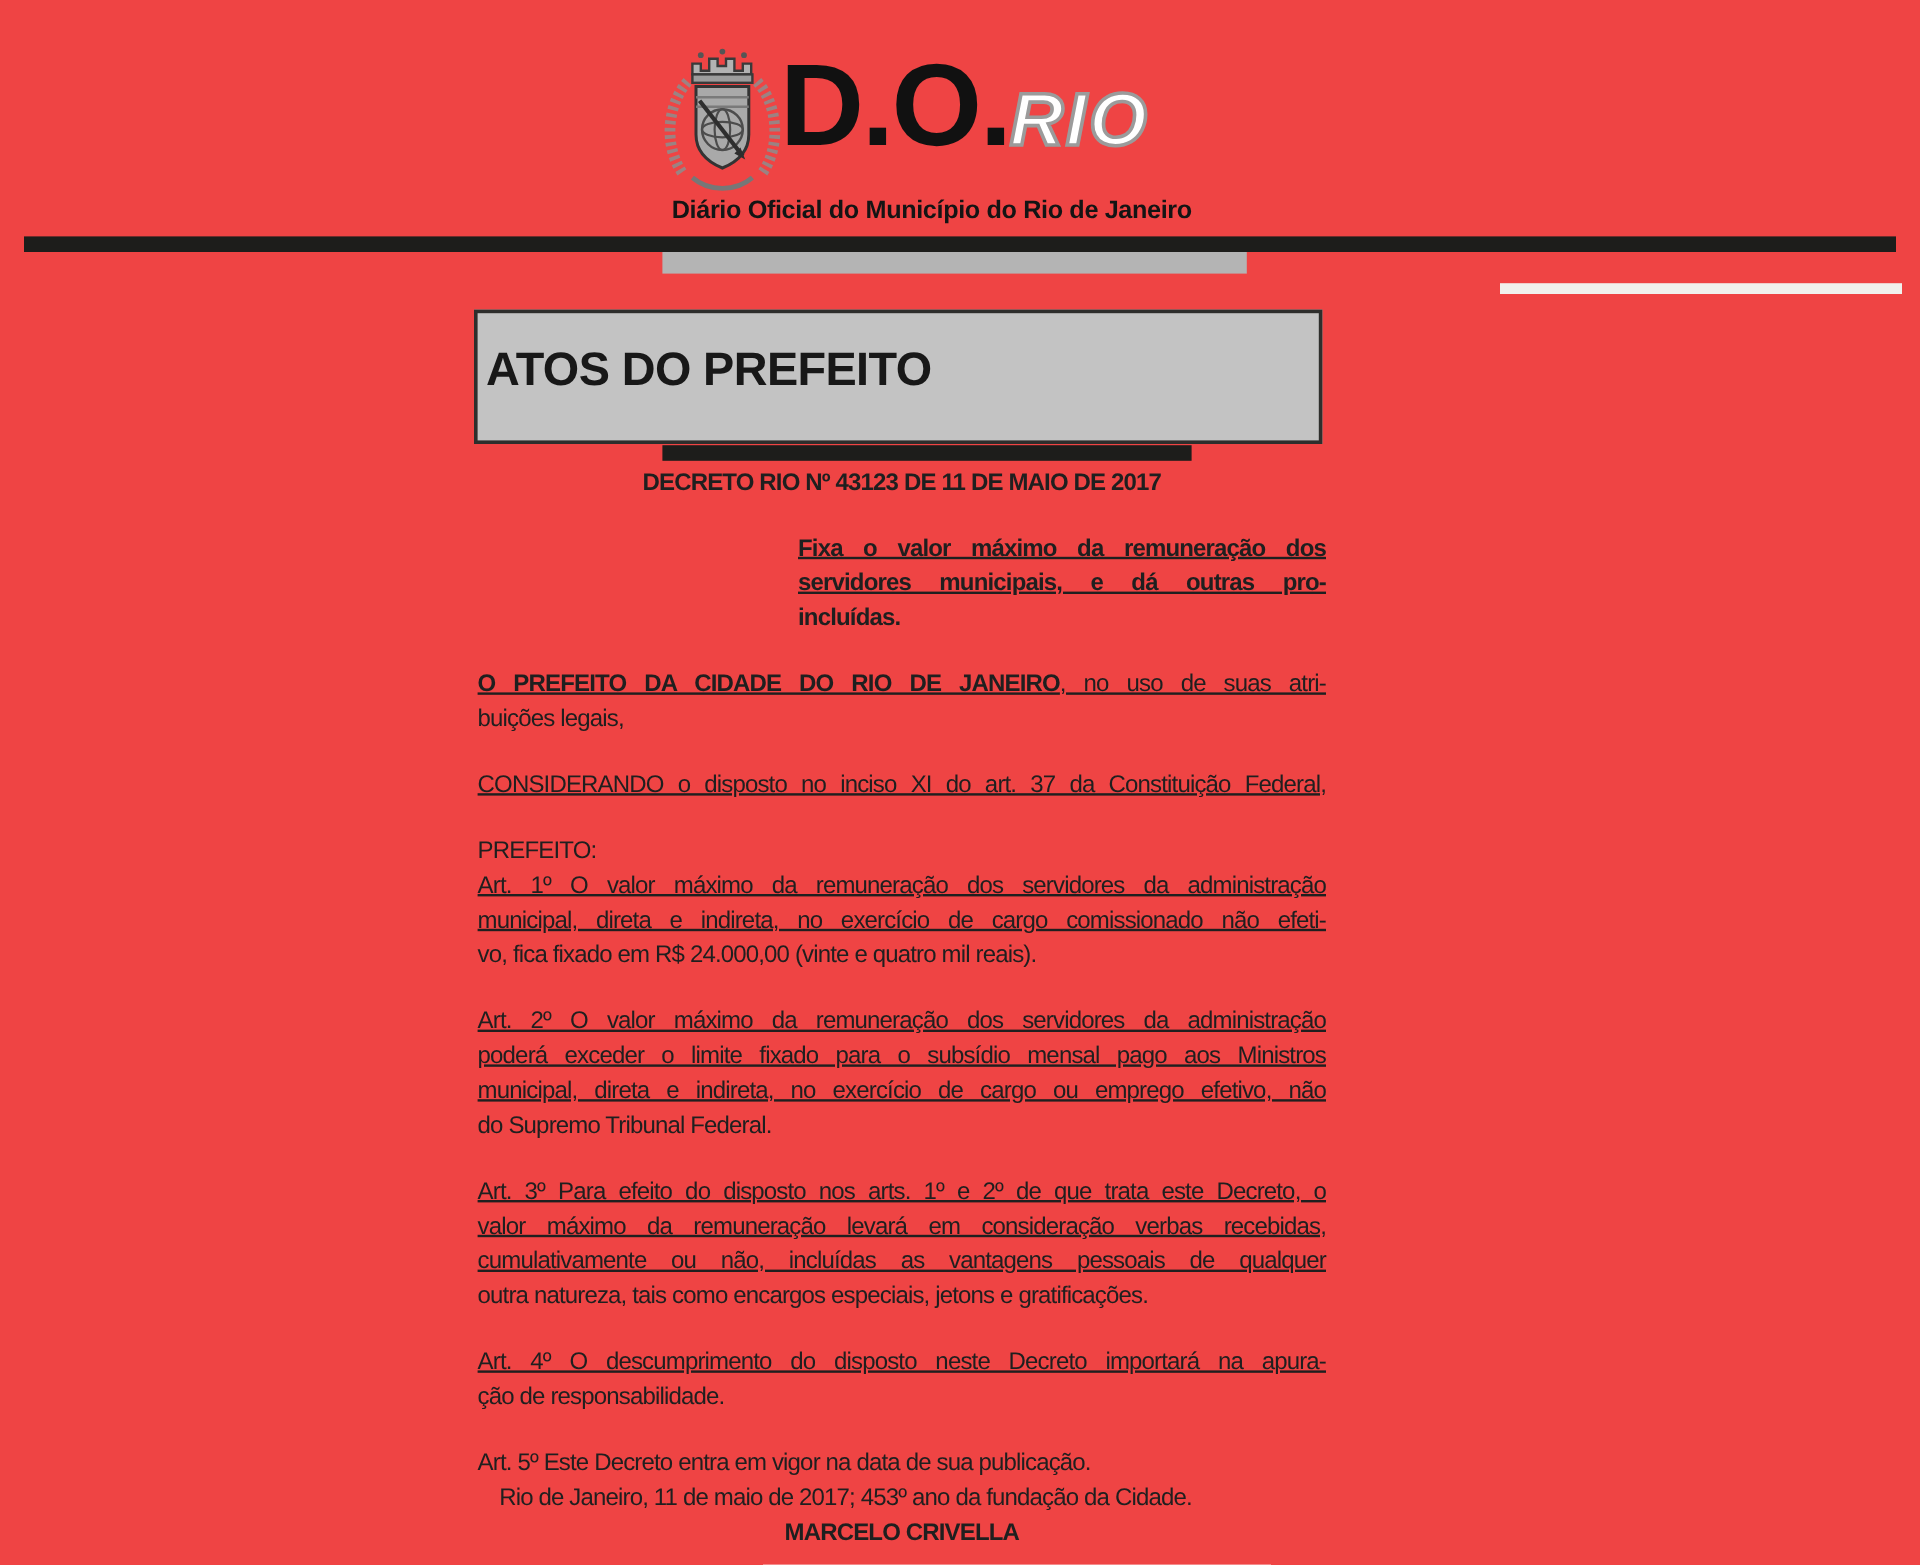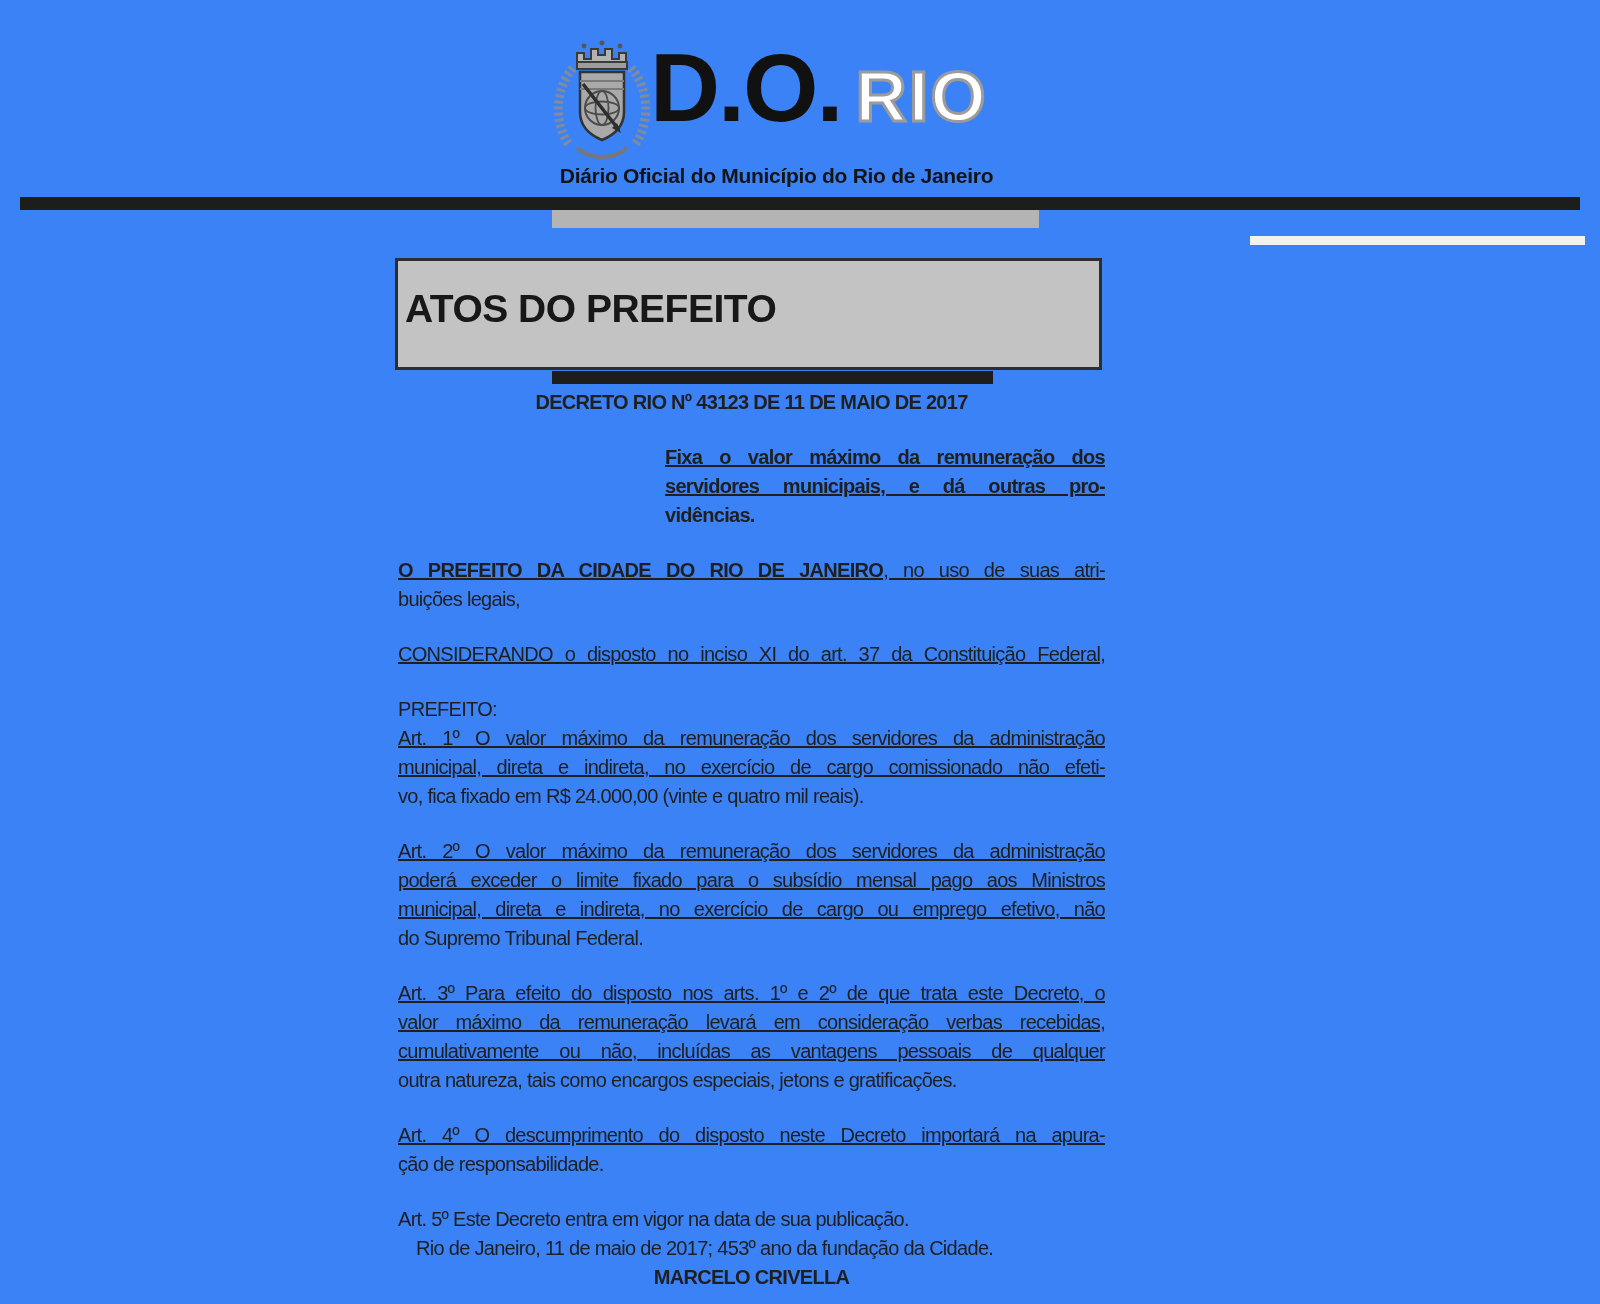--- a/index.html
+++ b/index.html
@@ -5,39 +5,39 @@
   :root{
     --bar-black:#1d1d1b;
     --banner-gray:#c3c3c3;
     --shadow-gray:#b4b4b4;
     --text:#1f1f1f;
   }
   html,body{margin:0;padding:0;background:#ffffff;}
   .page{
     position:relative;
     width:1600px;height:1304px;
-    background:#3b82f6;
+    background:#ef4444;
     overflow:hidden;
     font-family:"Liberation Sans", sans-serif;
     color:var(--text);
   }
 
   
   .coat{position:absolute;left:543px;top:36px;width:118px;height:138px;}
   .logo-row{
     position:absolute;left:650px;top:42px;width:370px;height:92px;
     display:flex;align-items:baseline;
   }
   .logo-do{
     font-size:97px;font-weight:bold;letter-spacing:-2px;
     color:#111;line-height:92px;
   }
   .logo-rio{
-    font-size:71px;font-weight:bold;
-    line-height:92px;margin-left:14px;letter-spacing:2px;
+    font-size:62px;font-weight:bold;font-style:italic;
+    line-height:92px;letter-spacing:2px;
     color:#ffffff;
     -webkit-text-stroke:3px #9b9b9b;
     text-shadow:0 0 1px #bbb;
   }
   .tagline{
     position:absolute;left:543px;top:164px;width:467px;
     text-align:center;font-size:21px;font-weight:bold;letter-spacing:-0.3px;
     color:#141414;
   }
 
@@ -121,21 +121,21 @@
     <div class="banner-title">ATOS DO PREFEITO</div>
   </div>
   <div class="banner-shadow"></div>
 
   <div class="column">
     <div class="decree-title">DECRETO RIO Nº 43123 DE 11 DE MAIO DE 2017</div>
     <div>
         <div class="block bold" style="margin-left: 267px;">
           <div class="line just"><span>Fixa o valor máximo da remuneração dos</span></div>
           <div class="line just"><span>servidores municipais, e dá outras pro-</span></div>
-          <div class="line left"><span>vidências.</span></div>
+          <div class="line left"><span>incluídas.</span></div>
         </div>
         <div class="block">
           <div class="line just"><span class="bold">O PREFEITO DA CIDADE DO RIO DE JANEIRO</span><span>, no uso de suas atri-</span></div>
           <div class="line left"><span>buições legais,</span></div>
         </div>
         <div class="block">
           <div class="line just"><span>CONSIDERANDO o disposto no inciso XI do art. 37 da Constituição Federal,</span></div>
         </div>
         <div class="block">
           <div class="line left"><span>PREFEITO:</span></div>

